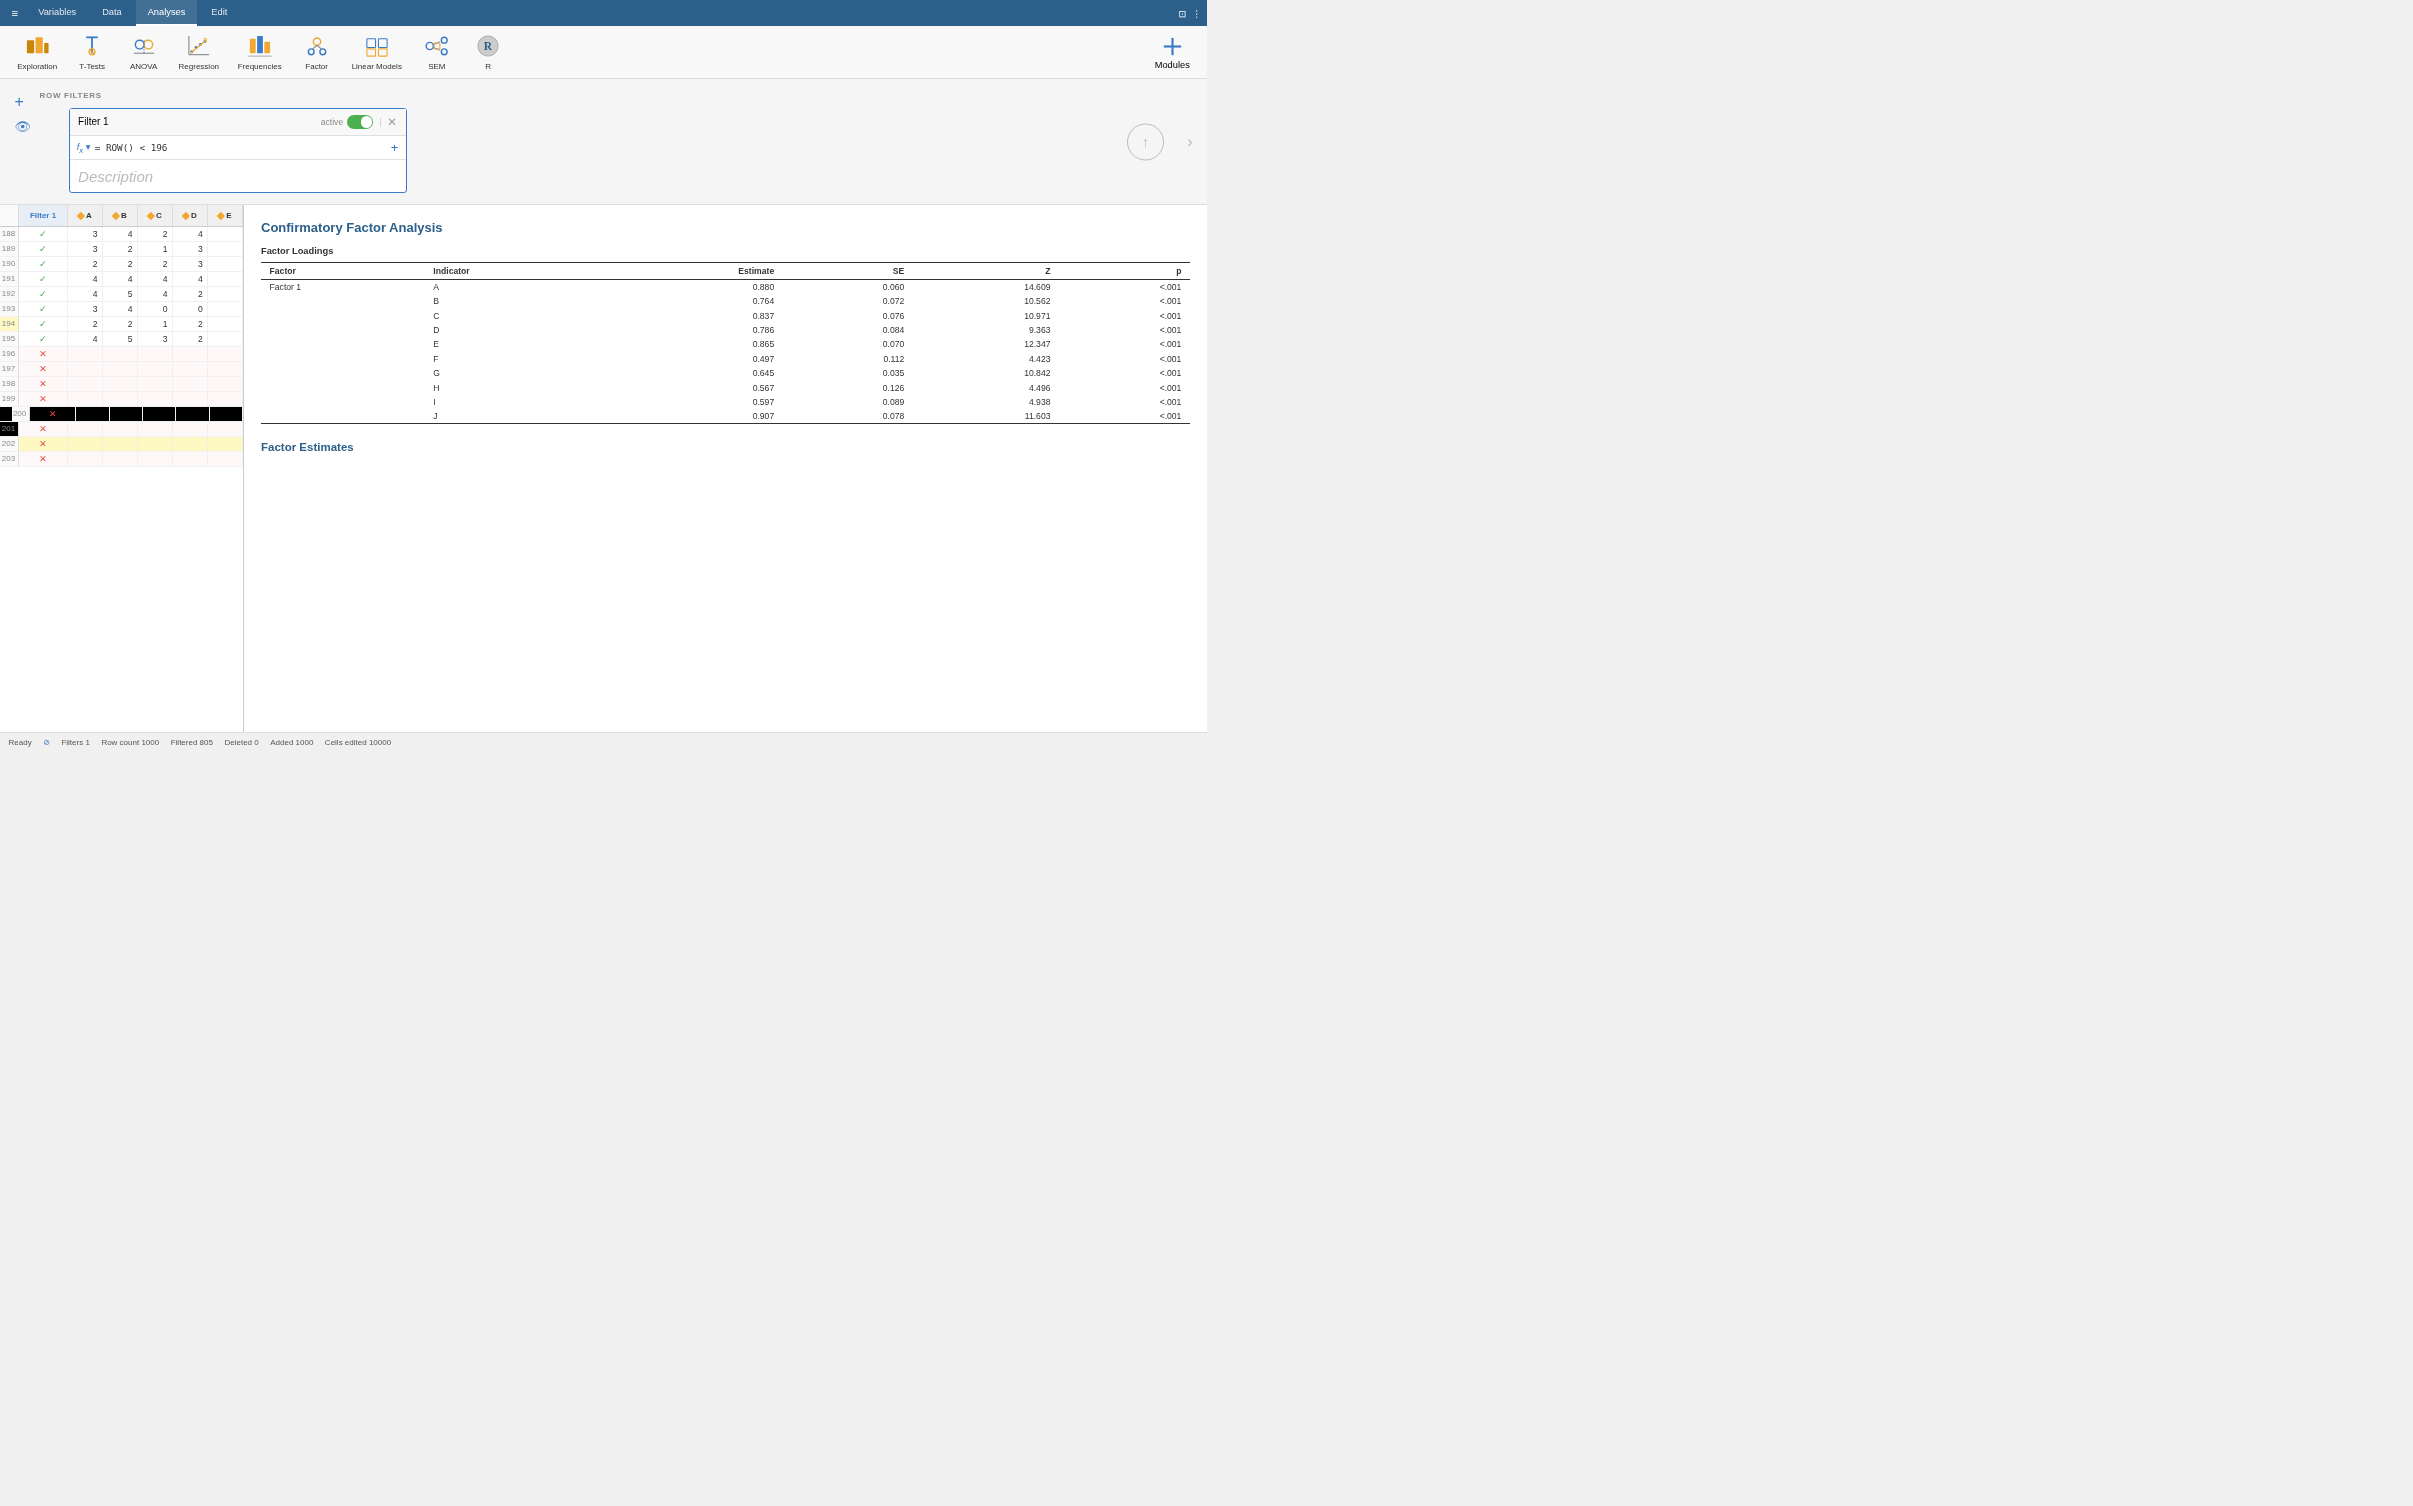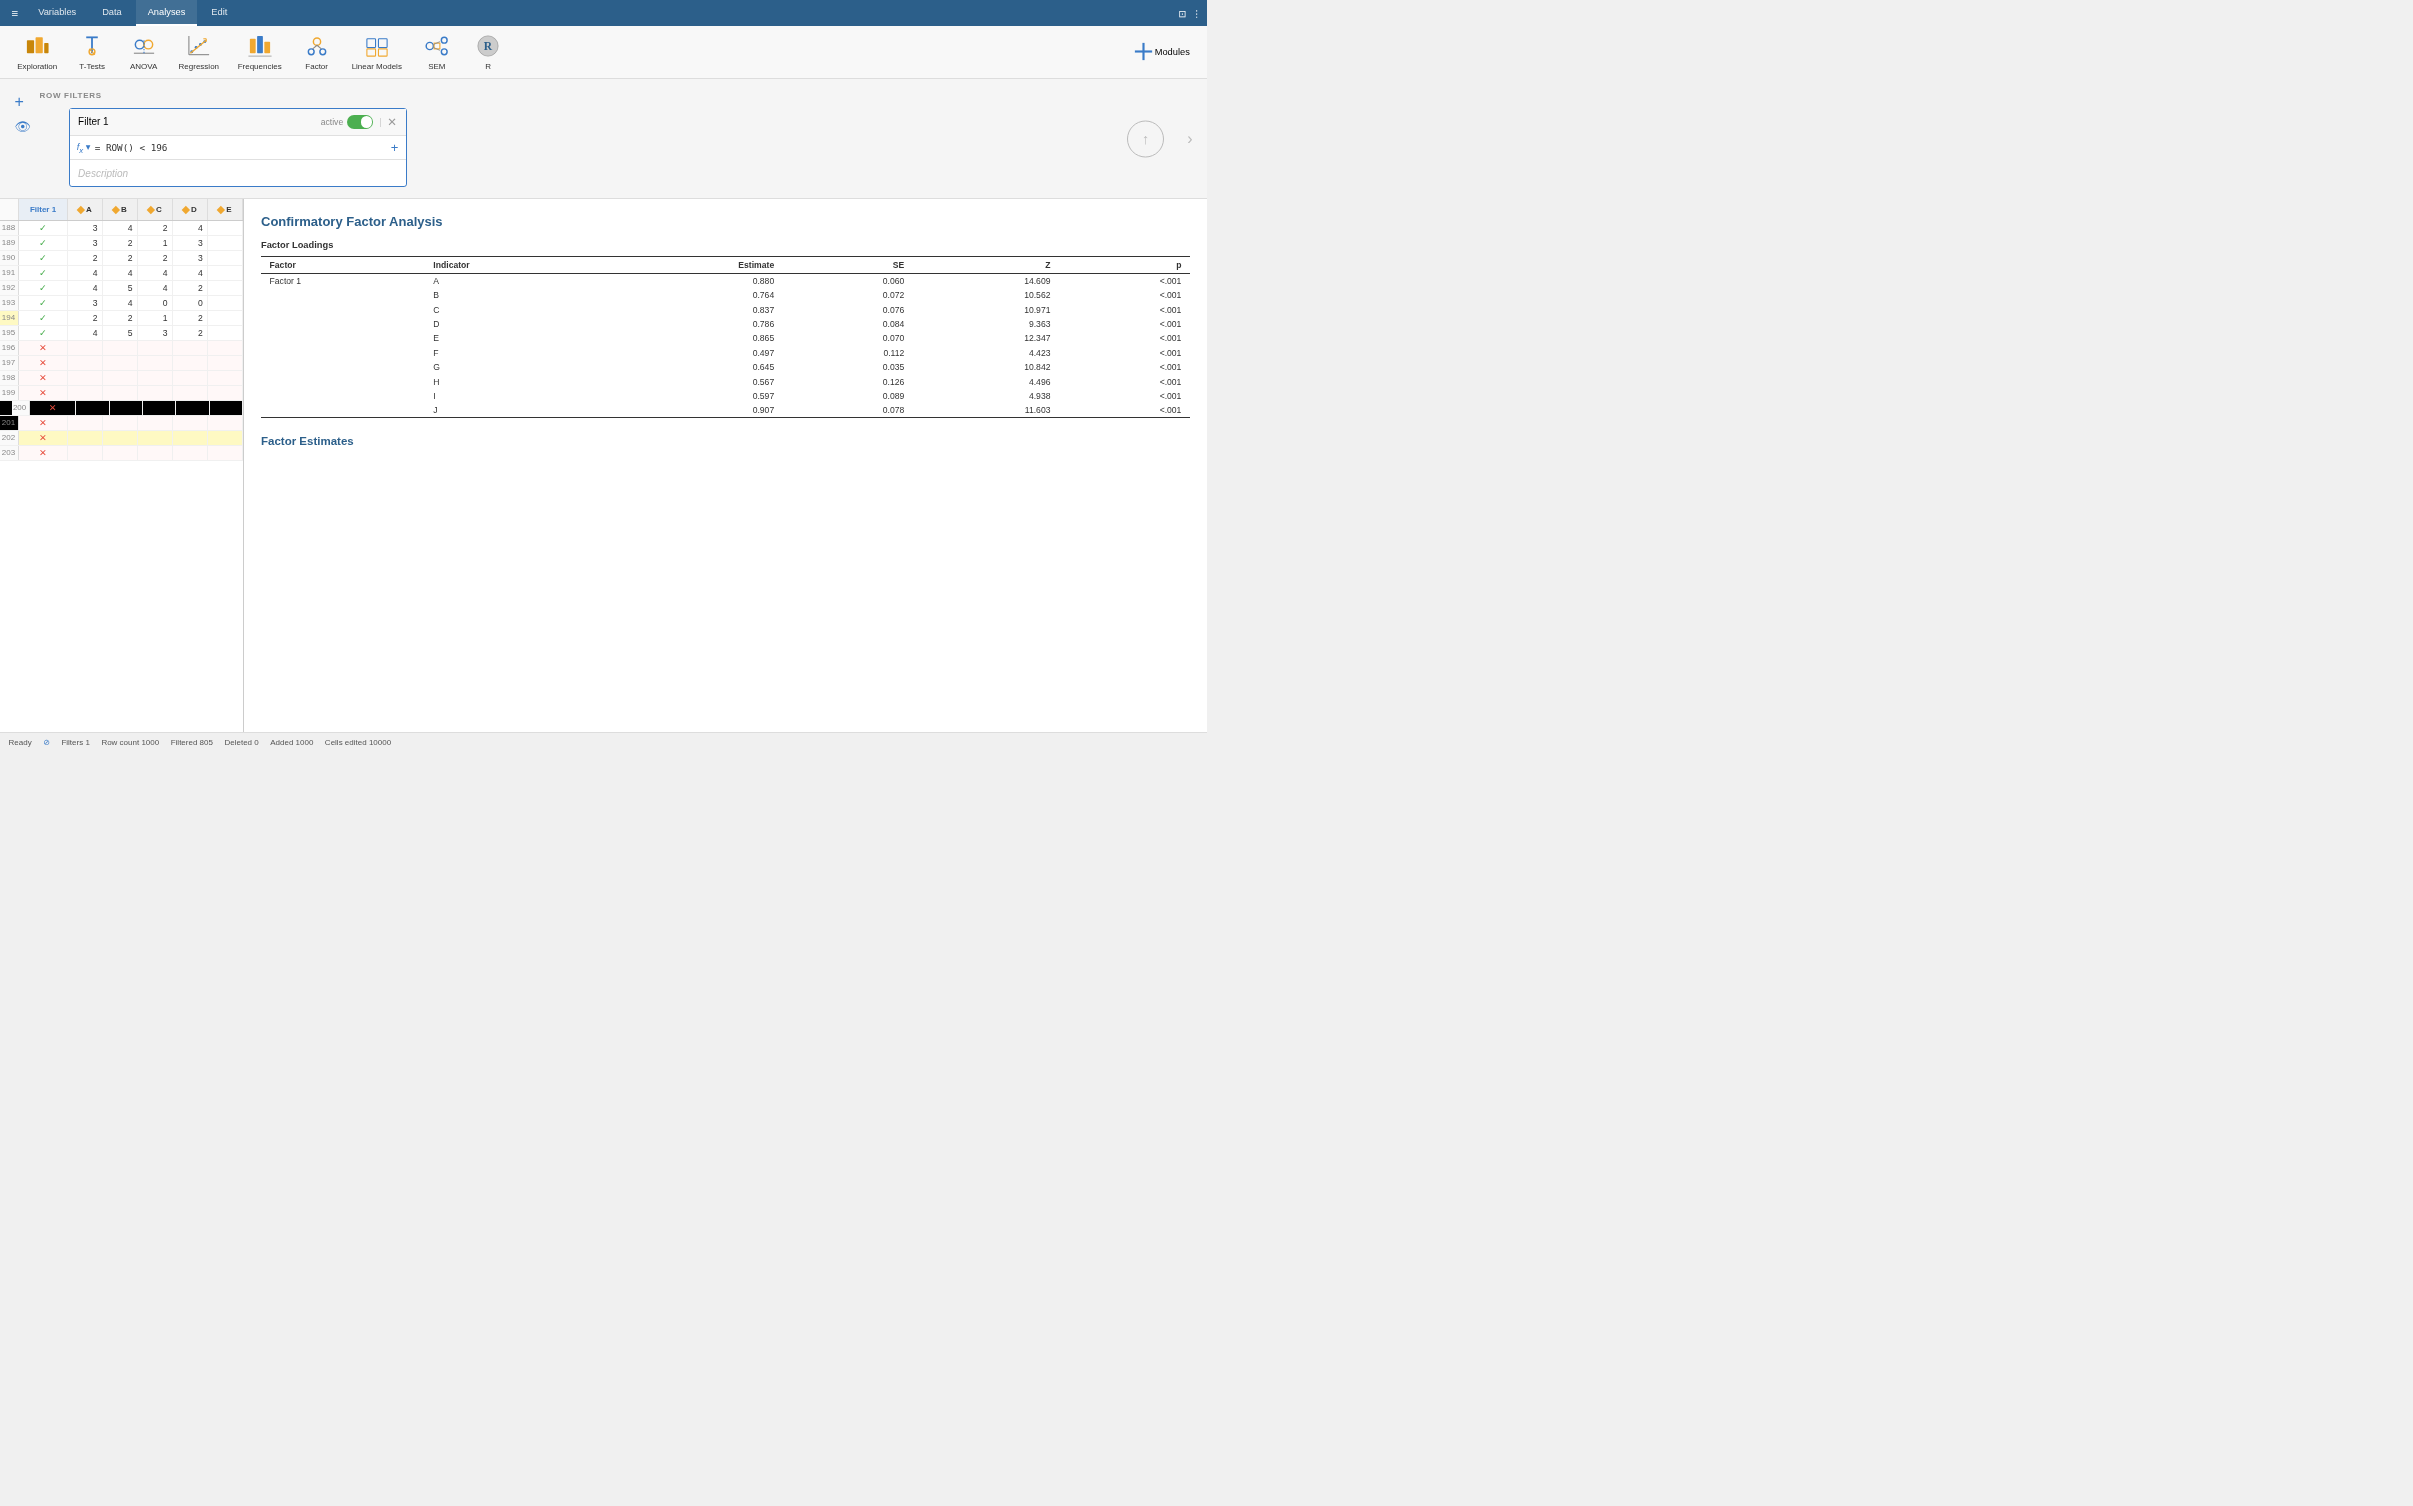--- a/index.html
+++ b/index.html
@@ -23,21 +23,21 @@
       display: flex; align-items: center; background: #f8f8f8; border-bottom: 0.7px solid #ddd;
       padding: 4.3px 8.6px; gap: 1.4px; height: 53px;
     }
     .toolbar-item {
       display: flex; flex-direction: column; align-items: center; justify-content: center;
       padding: 2.9px 8.6px; cursor: pointer; border-radius: 2.9px; gap: 2.9px; min-width: 50px;
     }
     .toolbar-item .icon-area { height: 26px; display: flex; align-items: center; justify-content: center; }
     .toolbar-item .label { font-size: 8px; color: #333; text-align: center; }
     .toolbar-spacer { flex: 1; }
-    .toolbar-modules { display: flex; flex-direction: row; align-items: center; padding: 2.9px 8.6px; cursor: pointer; }
+    .toolbar-modules { display: flex; flex-direction: column; align-items: center; padding: 2.9px 8.6px; cursor: pointer; }
     .row-filters-label { font-size: 8px; color: #888; font-weight: 600; letter-spacing: 0.7px; margin-bottom: 8.6px; }
     .filter-add-btn { color: #3a7bc8; font-size: 16px; cursor: pointer; }
     .filter-eye-btn { color: #3a7bc8; font-size: 13px; cursor: pointer; }
 
     .filter-card {
       background: white; border: 1.4px solid #3a7bc8; border-radius: 2.9px;
       width: 338px; margin-left: 29px;
     }
     .filter-header {
       display: flex; align-items: center; padding: 5.7px 8.6px; background: #f8f8f8;
@@ -54,21 +54,21 @@
     }
     .filter-sep { color: #ccc; margin: 0 5.7px; }
     .filter-close { color: #999; cursor: pointer; font-size: 11.5px; }
 
     .filter-formula-row { display: flex; align-items: center; padding: 4.3px 7.2px; border-bottom: 0.7px solid #e0e0e0; }
     .fx-btn { color: #3a7bc8; font-size: 9.3px; margin-right: 4.3px; cursor: pointer; }
     .formula-text { font-family: monospace; font-size: 9.3px; flex: 1; color: #333; }
     .formula-plus { color: #3a7bc8; font-size: 13px; cursor: pointer; }
 
     .filter-desc { padding: 7.2px 8.6px; }
-    .filter-desc-placeholder { color: #bbb; font-size: 10px; font-style: italic; }
+    .filter-desc-placeholder { color: #bbb; font-size: 15px; font-style: italic; }
     .up-arrow {
       width: 37px; height: 37px; border-radius: 50%; border: 1.4px solid #bbb;
       display: flex; align-items: center; justify-content: center; color: #bbb; font-size: 14.4px; cursor: pointer;
     }
 
     .data-grid-container { width: 244px; border-right: 0.7px solid #ccc; background: white; overflow: hidden; }
     .grid-row { display: flex; border-bottom: 0.7px solid #f0f0f0; height: 15px; }
 
     
     .results-panel { flex: 1; background: white; padding: 14.4px 17px; overflow: auto; }

